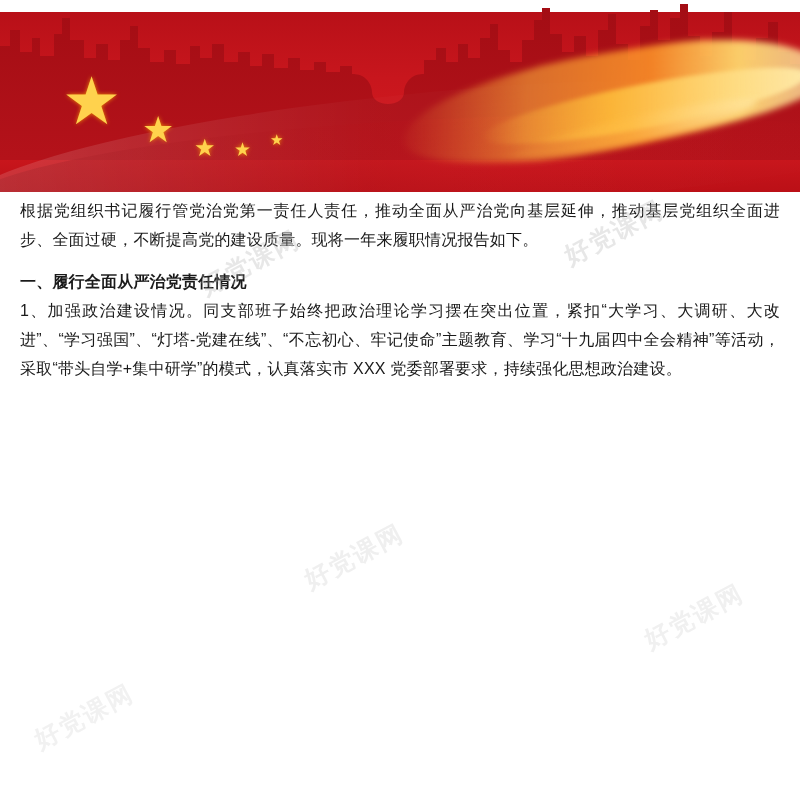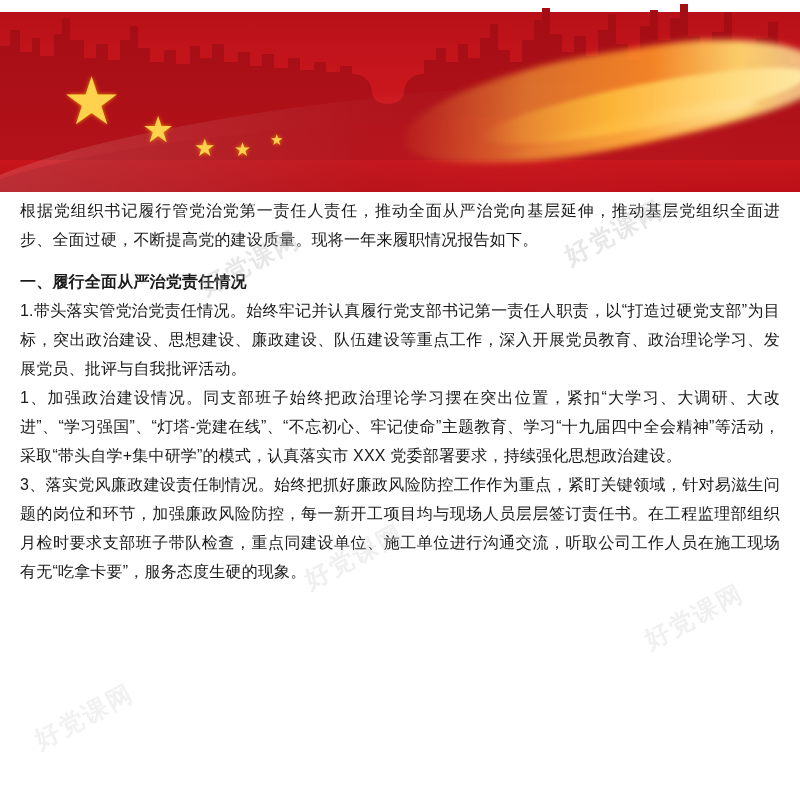--- a/index.html
+++ b/index.html
@@ -209,23 +209,21 @@
     <div class="star star-5">★</div>
 
     <div class="banner-bottom-white"></div>
   </div>
 
   <div class="doc"></div>
 
   <div class="content">
     <p>根据党组织书记履行管党治党第一责任人责任，推动全面从严治党向基层延伸，推动基层党组织全面进步、全面过硬，不断提高党的建设质量。现将一年来履职情况报告如下。</p>
     <p class="h">一、履行全面从严治党责任情况</p>
-    <p>1.带头落实管党治党责任情况。始终牢记并认真履行党支部书记第一责任人职责，以“打造过硬党支部”为目标，突出政治建设、思想建设、廉政建设、队伍建设等重点工作，深入开展党员教育、政治理论学习、发展党员、批评与自我批评活动。</p>
     <p>1、加强政治建设情况。同支部班子始终把政治理论学习摆在突出位置，紧扣“大学习、大调研、大改进”、“学习强国”、“灯塔-党建在线”、“不忘初心、牢记使命”主题教育、学习“十九届四中全会精神”等活动，采取“带头自学+集中研学”的模式，认真落实市 XXX 党委部署要求，持续强化思想政治建设。</p>
-    <p>3、落实党风廉政建设责任制情况。始终把抓好廉政风险防控工作作为重点，紧盯关键领域，针对易滋生问题的岗位和环节，加强廉政风险防控，每一新开工项目均与现场人员层层签订责任书。在工程监理部组织月检时要求支部班子带队检查，重点同建设单位、施工单位进行沟通交流，听取公司工作人员在施工现场有无“吃拿卡要”，服务态度生硬的现象。</p>
   </div>
 
   <div class="wm wm-a">好党课网</div>
   <div class="wm wm-b">好党课网</div>
   <div class="wm wm-c">好党课网</div>
   <div class="wm wm-d">好党课网</div>
   <div class="wm wm-e">好党课网</div>
 
 </div>
 

